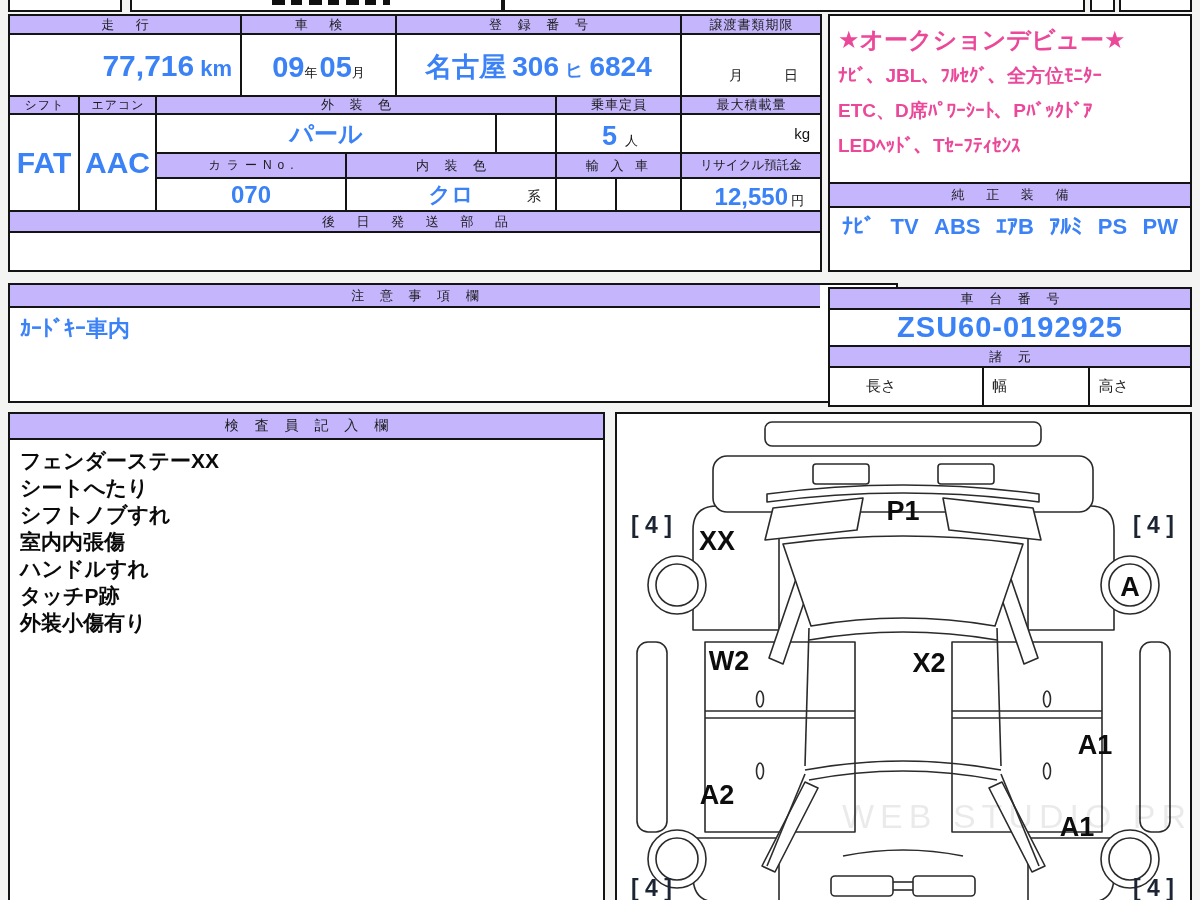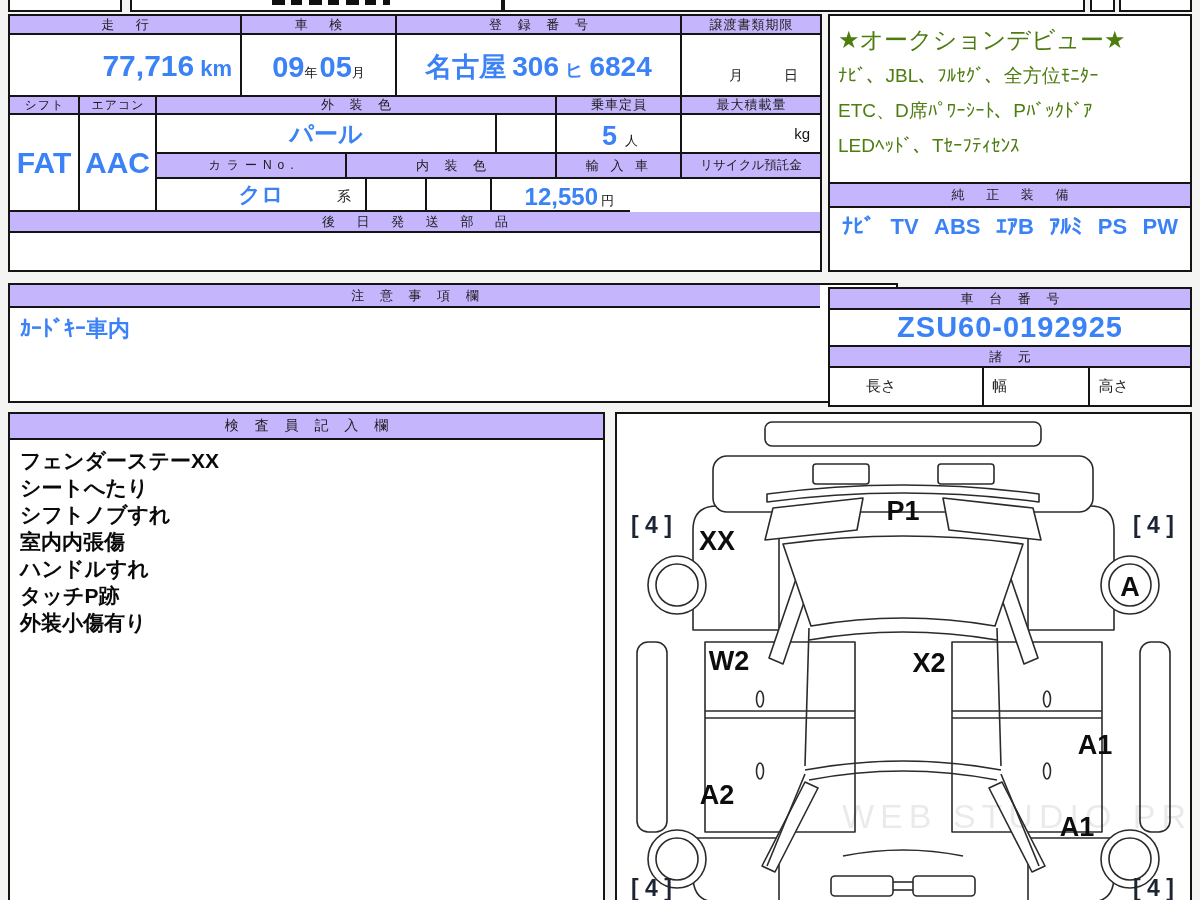--- a/index.html
+++ b/index.html
@@ -16,21 +16,21 @@
   .hdr.ls8{letter-spacing:9px;text-indent:9px;}
   .hdr.ls1{letter-spacing:1px;text-indent:1px;}
   .hdr.ls0{letter-spacing:0;text-indent:0;}
   .b{font-weight:bold;color:#3b82f6;}
   .center{justify-content:center;}
   .endv{justify-content:flex-end;}
   .unit{font-size:13px;font-weight:normal;color:#111;}
   .cut{border:2px solid #141414;border-top:none;background:#fff;box-sizing:border-box;}
   .frag{position:absolute;top:0;height:9px;background:
         repeating-linear-gradient(90deg,#101010 0 13px,#fff 13px 19px,#101010 19px 30px,#fff 30px 37px);}
-  .salesline{font-weight:normal;color:#4d7c0f;white-space:nowrap;}
+  .salesline{font-weight:bold;color:#ec4899;white-space:nowrap;}
   .notepad{padding:6px 10px;}
   .insline{font-weight:bold;font-size:21px;line-height:27px;color:#0a0a0a;white-space:nowrap;}
   svg text{font-family:"Liberation Sans","DejaVu Sans",sans-serif;}
 </style>
 </head>
 <body>
 
 <div class="page">
 
   <div class="abs cut" style="left:8px;top:-4px;width:114px;height:16px;"></div>
@@ -102,20 +102,23 @@
             <span style="font-size:15px;color:#111;">kg</span>
           </div>
         </div>
         <div class="r" style="height:25px;">
           <div class="c hdr" style="width:190px;height:25px;font-size:12px;">カラーNo.</div>
           <div class="c hdr" style="width:210px;height:25px;">内 装 色</div>
           <div class="c hdr ls1" style="width:125px;height:25px;letter-spacing:4px;">輸 入 車</div>
           <div class="c hdr ls0 last" style="width:138px;height:25px;font-size:12.5px;">リサイクル預託金</div>
         </div>
         <div class="r" style="height:33px;">
+          <div class="c center" style="width:190px;height:33px;">
+            <span class="b" style="font-size:24px;">070</span>
+          </div>
           <div class="c center" style="width:210px;height:33px;">
             <span class="b" style="font-size:22px;">クロ</span>
             <span class="abs" style="right:14px;top:9px;font-size:14px;color:#222;">系</span>
           </div>
           <div class="c" style="width:60px;height:33px;"></div>
           <div class="c" style="width:65px;height:33px;"></div>
           <div class="c endv last" style="width:138px;height:33px;align-items:baseline;padding-top:4px;padding-right:16px;">
             <span class="b" style="font-size:24px;">12,550</span>
             <span class="unit" style="margin-left:3px;">円</span>
           </div>

